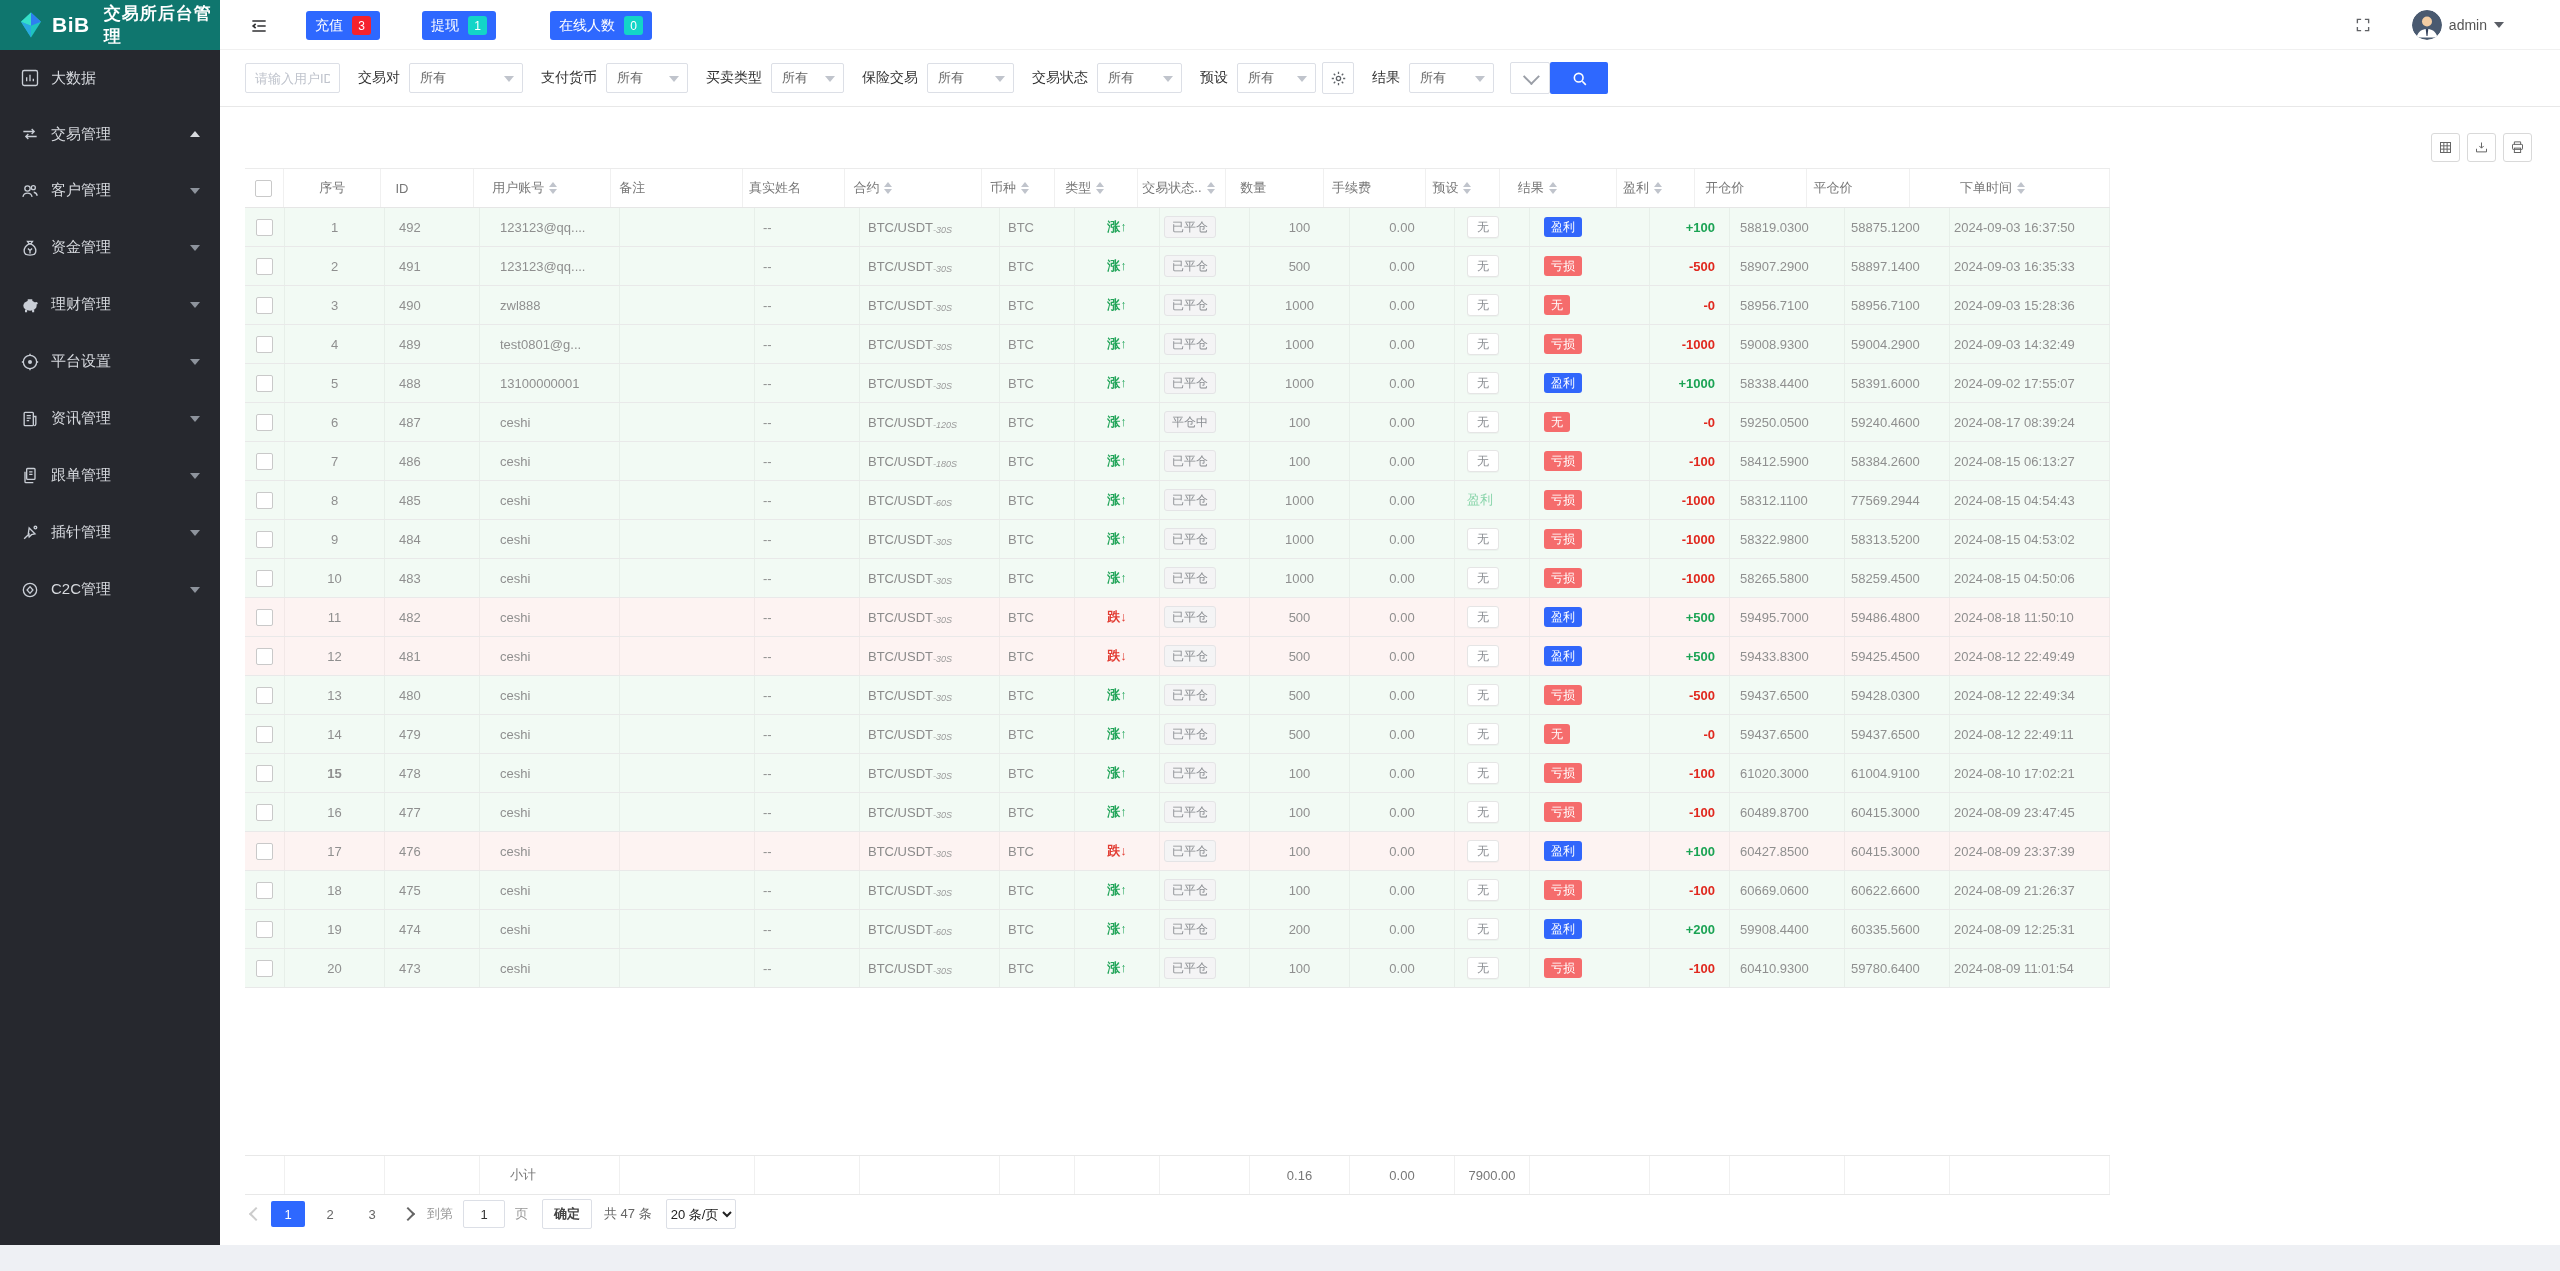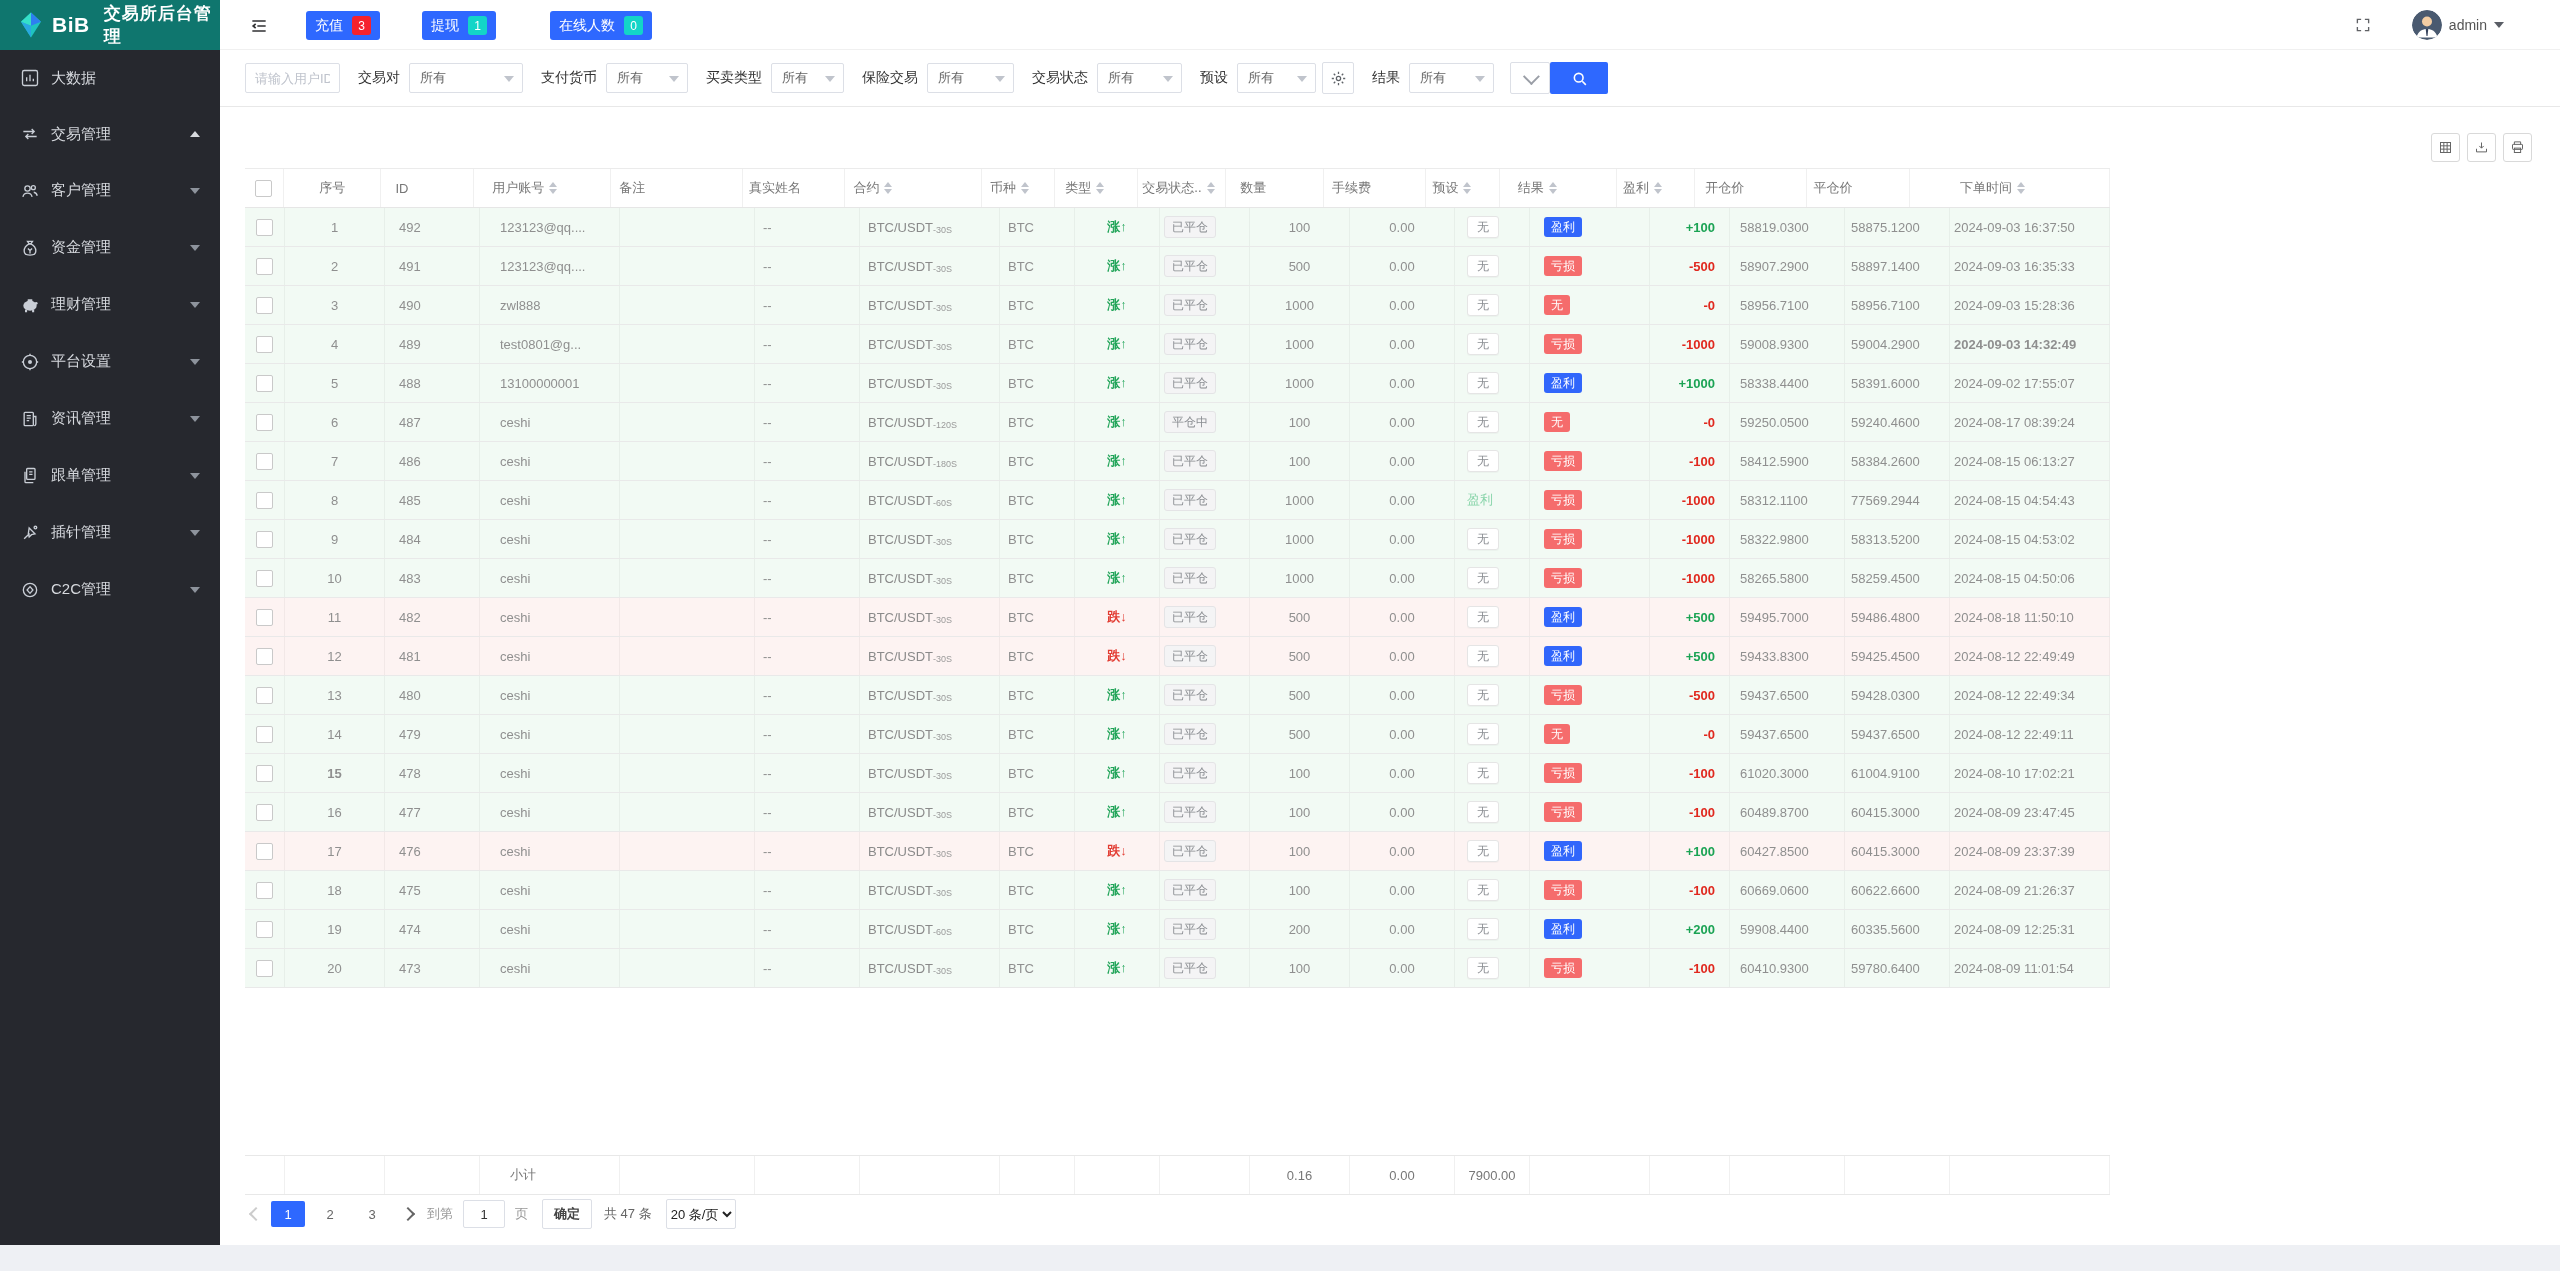--- a/index.html
+++ b/index.html
@@ -63,21 +63,21 @@
   .trow{display:flex;height:39px;border-bottom:1px solid #e9e9e9;box-sizing:border-box;}
   .row-green{background:#f2faf4;}
   .row-red{background:#fdf3f2;}
   .td{display:flex;align-items:center;font-size:13px;color:#8f8f8f;box-sizing:border-box;border-right:1px solid rgba(0,0,0,0.045);height:100%;overflow:hidden;white-space:nowrap;}
   .cb{width:15px;height:15px;border:1px solid #c9c9c9;border-radius:2px;background:#fff;margin:0 auto;cursor:pointer;flex:none;}
   .sorter{display:inline-flex;flex-direction:column;margin-left:5px;gap:2px;}
   .sorter i{width:0;height:0;border-left:4px solid transparent;border-right:4px solid transparent;display:block;}
   .sorter .s-up{border-bottom:5px solid #c0c4cc;}
   .sorter .s-down{border-top:5px solid #c0c4cc;}
   .pair{color:#8a8a8a;}
-  .period{font-size:9px;color:#9a9a9a;margin-top:6px;}
+  .period{font-size:9px;color:#9a9a9a;margin-top:6px;font-style:italic;}
   .type-up{color:#23a55a;font-weight:bold;font-size:13px;}
   .type-down{color:#e23c32;font-weight:bold;font-size:13px;}
   .st-badge{background:#f4f4f5;border:1px solid #e4e4e6;color:#8a8d92;border-radius:3px;padding:4px 7px;font-size:12px;line-height:1;white-space:nowrap;}
   .preset-box{background:#fff;border:1px solid #e5e5e5;border-radius:3px;color:#8a8d92;padding:4px 9px;font-size:12px;line-height:1;cursor:pointer;box-shadow:0 1px 1px rgba(0,0,0,0.03);}
   .preset-green{color:#8ad5ab;font-size:13px;}
   .r-badge{border-radius:3px;color:#fff;padding:4px 7px;font-size:12px;line-height:1;white-space:nowrap;}
   .r-blue{background:#3166fb;}
   .r-red{background:#f56c6c;}
   .p-green{color:#1ba354;font-weight:bold;}
   .p-red{color:#e0281e;font-weight:bold;}
@@ -592,21 +592,21 @@
               <span class="preset-box">无</span>
             </div>
             <div class="td" style="width: 120px; padding-left: 14px;">
               <span class="r-badge r-red">亏损</span>
             </div>
             <div class="td" style="width: 80px; justify-content: flex-end; padding-right: 14px;">
               <span class="p-red">-1000</span>
             </div>
             <div class="td" style="width: 115px; padding-left: 10px;">59008.9300</div>
             <div class="td" style="width: 105px; padding-left: 6px;">59004.2900</div>
-            <div class="td" style="width: 160px; padding-left: 4px; font-weight: bold;">2024-09-03 14:32:49</div>
+            <div class="td" style="width: 160px; padding-left: 4px;">2024-09-03 14:32:49</div>
           </div>
           <div class="trow row-green">
             <div class="td" style="width: 40px; justify-content: center;">
               <span class="cb"></span>
             </div>
             <div class="td" style="width: 100px; justify-content: center;">5</div>
             <div class="td" style="width: 95px; padding-left: 14px;">488</div>
             <div class="td" style="width: 140px; padding-left: 20px;">13100000001</div>
             <div class="td" style="width: 135px; padding-left: 8px;"></div>
             <div class="td" style="width: 105px; padding-left: 8px;">--</div>

